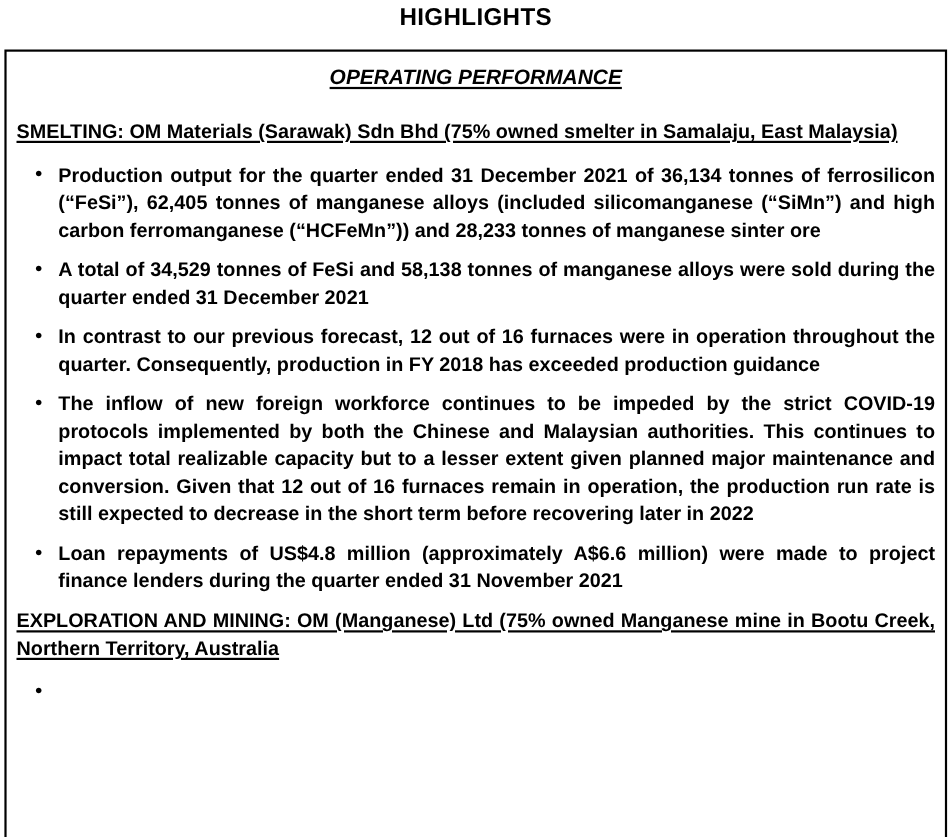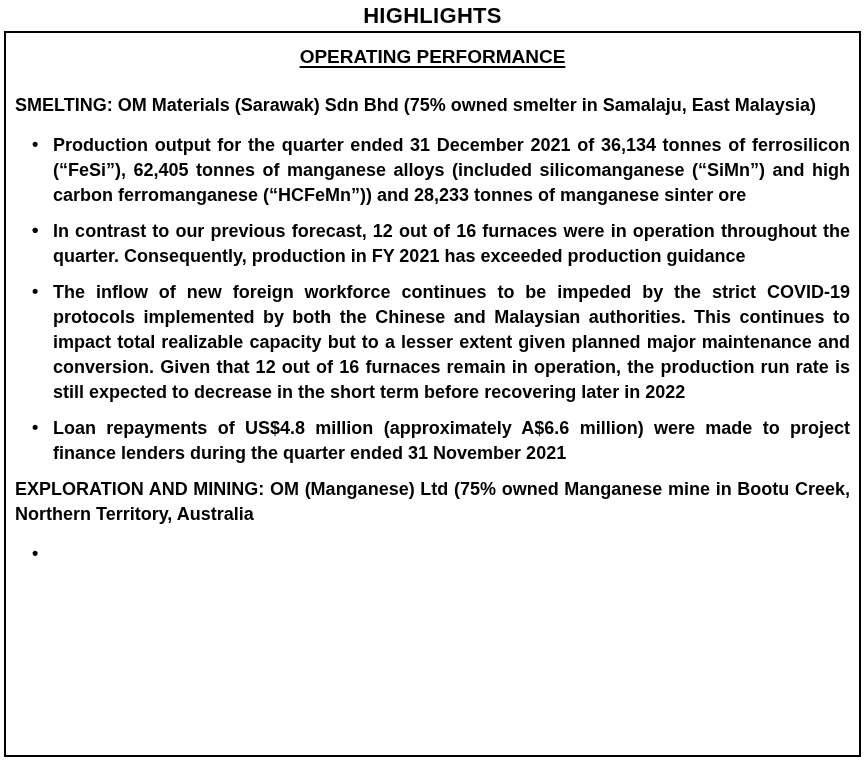--- a/index.html
+++ b/index.html
@@ -9,43 +9,45 @@
     background: #ffffff;
     overflow: hidden;
     font-family: "Liberation Sans", "DejaVu Sans", sans-serif;
     font-weight: 700;
     color: #000000;
   }
   .doc-title {
     font-size: 22px;
     line-height: 24px;
     text-align: center;
-    margin: 4px 0 3px 0;
+    margin: 4px 0 17px 0;
     letter-spacing: 0.3px;
   }
   .panel {
     margin: 0 4px;
     border: 2px solid #000000;
     height: 726px;
     padding: 9px 9px 5px 9px;
     overflow: hidden;
   }
   .panel-heading {
     font-size: 19px;
     line-height: 25px;
     text-align: center;
     text-decoration: underline;
     text-decoration-thickness: 2px;
     text-underline-offset: 3px;
     margin: 2px 0 24px 0;
+    font-style: italic;
   }
   .section-heading {
     font-size: 18px;
     line-height: 25px;
     text-align: justify;
+    text-decoration: underline;
     text-decoration-thickness: 2px;
     text-underline-offset: 3px;
     margin: 0 0 15px 0;
   }
   .bullet {
     position: relative;
     padding-left: 38px;
     font-size: 18px;
     line-height: 25px;
     text-align: justify;
@@ -72,25 +74,26 @@
 
     <div class="section-heading">SMELTING: OM Materials (Sarawak) Sdn Bhd (75% owned smelter in Samalaju, East Malaysia)</div>
 
     <div class="bullet">
       <span class="bullet-marker">•</span>
       <span class="bullet-text">Production output for the quarter ended 31 December 2021 of 36,134 tonnes of ferrosilicon (“FeSi”), 62,405 tonnes of manganese alloys (included silicomanganese (“SiMn”) and high carbon ferromanganese (“HCFeMn”)) and 28,233 tonnes of manganese sinter ore</span>
     </div>
 
     <div class="bullet">
       <span class="bullet-marker">•</span>
+      <span class="bullet-text">A total of 34,529 tonnes of FeSi and 58,138 tonnes of manganese alloys were sold during the quarter ended 31 December 2021</span>
     </div>
 
     <div class="bullet">
       <span class="bullet-marker">•</span>
-      <span class="bullet-text">In contrast to our previous forecast, 12 out of 16 furnaces were in operation throughout the quarter. Consequently, production in FY 2021 has exceeded production guidance</span>
+      <span class="bullet-text">In contrast to our previous forecast, 12 out of 16 furnaces were in operation throughout the quarter. Consequently, production in FY 2018 has exceeded production guidance</span>
     </div>
 
     <div class="bullet">
       <span class="bullet-marker">•</span>
       <span class="bullet-text">The inflow of new foreign workforce continues to be impeded by the strict COVID-19 protocols implemented by both the Chinese and Malaysian authorities. This continues to impact total realizable capacity but to a lesser extent given planned major maintenance and conversion. Given that 12 out of 16 furnaces remain in operation, the production run rate is still expected to decrease in the short term before recovering later in 2022</span>
     </div>
 
     <div class="bullet">
       <span class="bullet-marker">•</span>
       <span class="bullet-text">Loan repayments of US$4.8 million (approximately A$6.6 million) were made to project finance lenders during the quarter ended 31 November 2021</span>

